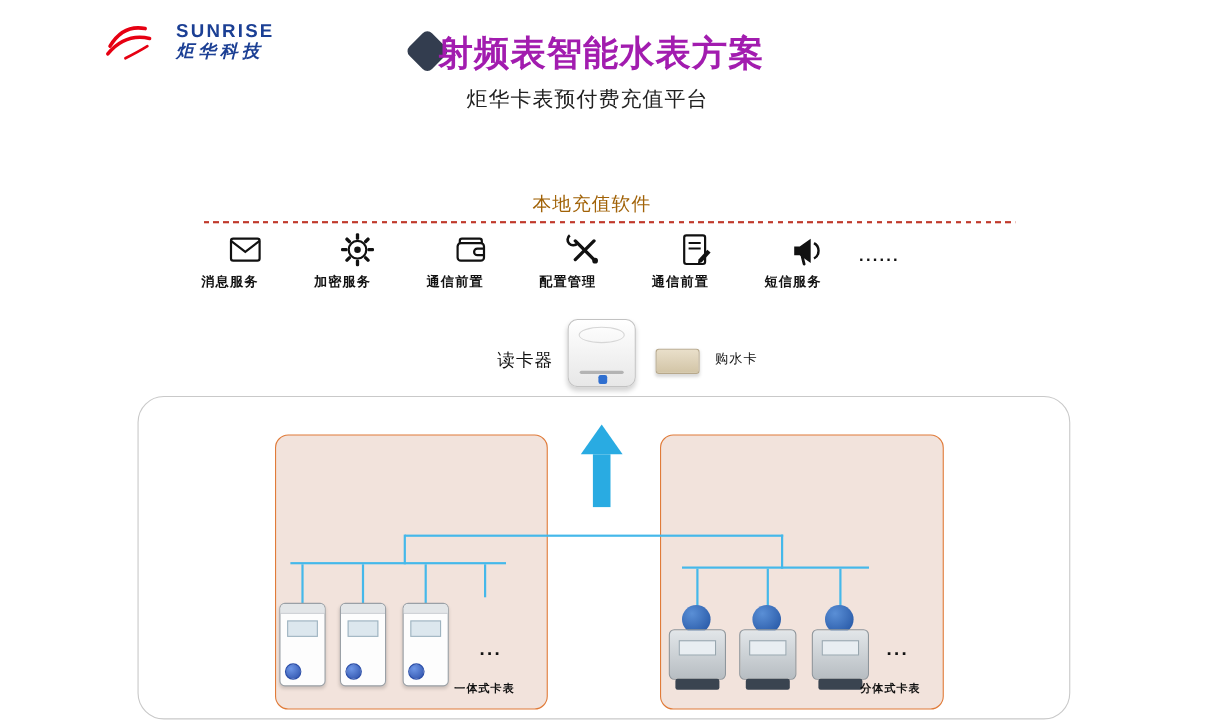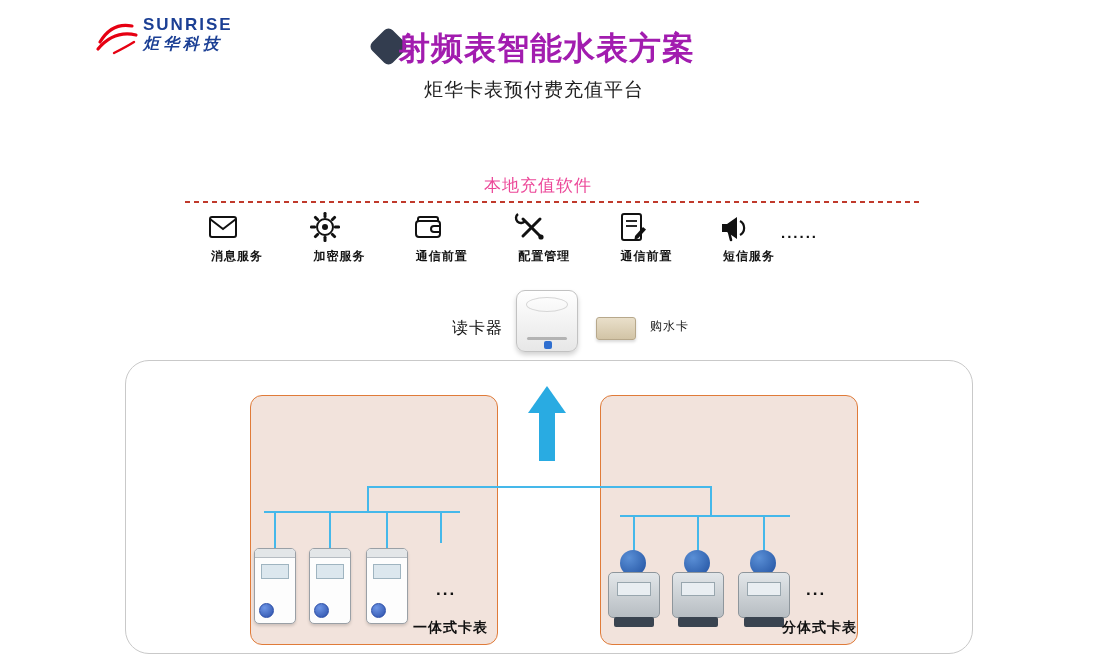--- a/index.html
+++ b/index.html
@@ -1,48 +1,48 @@
 <!DOCTYPE html>
 <html><head>
 <meta charset="utf-8">
 <style>
   * { margin:0; padding:0; box-sizing:border-box; }
   body { background:#fff; font-family:"Liberation Sans","DejaVu Sans",sans-serif; }
   .canvas { position:relative; width:1100px; height:660px; background:#fff; overflow:hidden; }
 
   
-  .logo { position:absolute; left:94px; top:16px; display:flex; align-items:flex-start; gap:3px; }
+  .logo { position:absolute; left:94px; top:16px; display:flex; align-items:center; gap:20px; }
   .logo-text { display:flex; flex-direction:column; line-height:1.1; }
   .brand-en { color:#1b3f94; font-weight:bold; font-size:17px; letter-spacing:2px; }
   .brand-cn { color:#1b3f94; font-weight:bold; font-size:16px; letter-spacing:4px; font-style:italic; }
 
   
   .title-diamond { position:absolute; left:374px; top:32px; width:29px; height:29px;
                    background:#333d4f; border-radius:6px; transform:rotate(45deg); }
   .main-title { position:absolute; left:398px; top:27px; font-size:32px; font-weight:bold;
                 color:#a21caf; letter-spacing:1px; }
   .subtitle { position:absolute; left:424px; top:77px; font-size:19px; color:#222; letter-spacing:1px; }
 
   
   .pc-monitor { position:absolute; left:508px; top:108px; width:64px; }
   .pc-screen { width:58px; height:38px; margin:0 auto; border:4px solid #f7b500; border-radius:8px;
                background:#fff; display:flex; align-items:center; justify-content:center;
                font-size:16px; font-weight:bold; color:#222; }
   .pc-neck { width:14px; height:9px; background:#f7b500; margin:0 auto;
              clip-path:polygon(18% 0,82% 0,100% 100%,0 100%); }
   .pc-base { width:32px; height:7px; background:#f7b500; border-radius:50%; margin:0 auto; }
-  .software-label { position:absolute; left:484px; top:174px; font-size:17px; color:#ec4899; letter-spacing:1px; }
+  .software-label { position:absolute; left:484px; top:174px; font-size:17px; color:#a16207; letter-spacing:1px; }
 
   
   .dashed-line { position:absolute; left:185px; top:201px; width:738px; height:2px;
                  background:repeating-linear-gradient(90deg,#c0392b 0 5px,transparent 5px 9px); }
 
   
   .services { position:absolute; left:183px; top:209px; width:592px; display:flex; justify-content:space-between; }
-  .svc { width:80px; text-align:right; }
+  .svc { width:80px; text-align:left; }
   .svc svg { display:block; margin:0 auto; }
   .svc-label { margin-top:3px; font-size:12px; font-weight:600; color:#111; letter-spacing:1px; }
   .svc-ellipsis { position:absolute; left:781px; top:224px; font-size:15px; font-weight:bold;
                   color:#111; letter-spacing:2px; }
 
   
   .reader-label { position:absolute; left:452px; top:318px; font-size:16px; color:#111; letter-spacing:1px; }
   .card-reader { position:absolute; left:516px; top:290px; width:62px; height:62px;
                  background:linear-gradient(#ffffff,#e7e7e7); border:1px solid #c2c2c2;
                  border-radius:9px; box-shadow:0 3px 5px rgba(0,0,0,.18); }
@@ -85,21 +85,21 @@
   
   .meter-s { position:absolute; top:550px; width:56px; height:82px; }
   .ms-ball { position:absolute; top:0; left:14px; width:26px; height:26px; border-radius:50%;
              background:radial-gradient(circle at 35% 30%,#5a8fd6,#1f4f9e); }
   .ms-body { position:absolute; top:22px; left:2px; width:52px; height:46px;
              background:linear-gradient(#e2e6e9,#b7bdc2); border:1px solid #8e969c; border-radius:5px; }
   .ms-screen { width:34px; height:14px; margin:9px auto 0; background:#e9eef2; border:1px solid #98a6ae; }
   .ms-pipe { position:absolute; top:67px; left:8px; width:40px; height:10px; background:#3a4450; border-radius:2px; }
 
   .meter-ellipsis { position:absolute; font-size:17px; font-weight:bold; color:#111; letter-spacing:2px; }
-  .group-label { position:absolute; top:619px; font-size:14px; font-weight:bold; color:#111; letter-spacing:1px; }
+  .group-label { position:absolute; top:619px; font-size:10px; font-weight:bold; color:#111; letter-spacing:1px; }
 </style>
 </head>
 <body>
 
 <div class="canvas">
 
   <div class="logo">
     <span>
       <svg width="46" height="40" viewBox="0 0 46 40">
         <path d="M6 26 Q18 6 38 10" fill="none" stroke="#e60012" stroke-width="3.2" stroke-linecap="round"></path>

